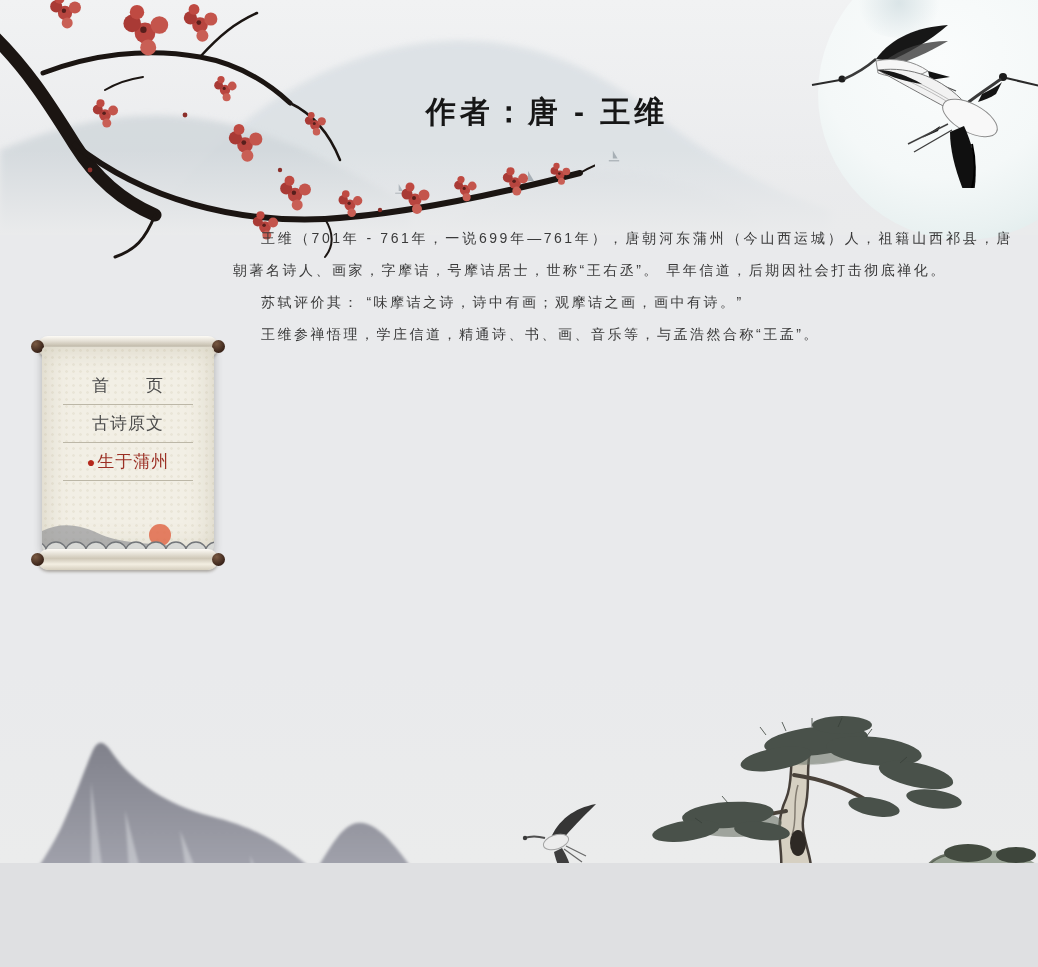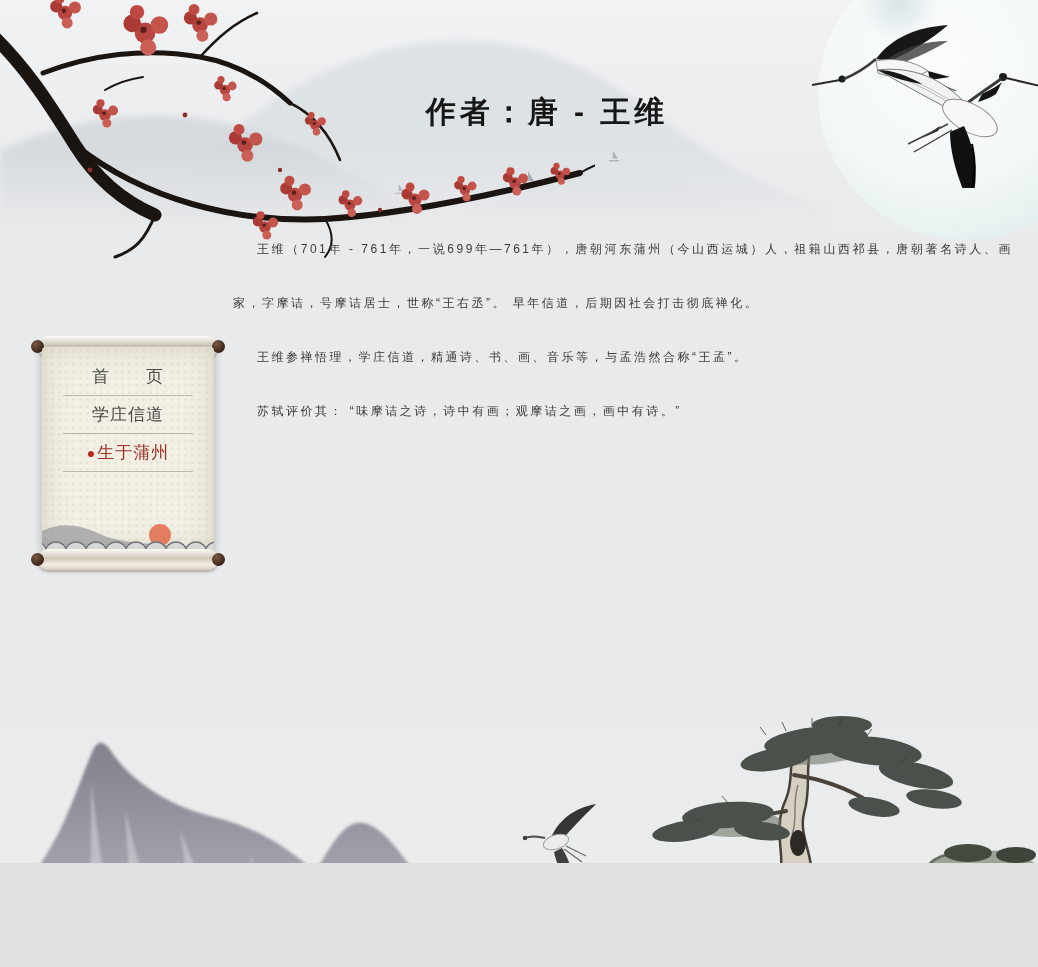--- a/index.html
+++ b/index.html
@@ -25,21 +25,21 @@
   
   .page-title {
     position:absolute; top:92px; left:0; width:100%;
     text-align:center; transform:translateX(28px);
     font-size:30px; font-weight:bold; letter-spacing:4px; color:#161616; z-index:5;
   }
 
   
   .bio {
     position:absolute; left:233px; top:222px; width:780px; z-index:5;
-    color:#3a3a3a; font-size:12px; line-height:54px; letter-spacing:2.5px;
+    color:#3a3a3a; font-size:14px; line-height:32px; letter-spacing:2.5px;
     text-align:justify;
   }
   .bio p { text-indent:2em; margin:0; }
   .bio p.gap-top { margin-top:8px; }
 
   
   .scroll-menu { position:absolute; left:30px; top:336px; width:196px; height:238px; z-index:6; }
   .roller {
     position:absolute; left:8px; right:8px; height:21px; border-radius:10px;
     background:linear-gradient(180deg,#fdfbf6 0%,#cfc8b8 45%,#f3eee2 72%,#d6cfbf 100%);
@@ -54,21 +54,21 @@
   .knob-l { left:-7px; } .knob-r { right:-7px; }
   .paper {
     position:absolute; left:12px; right:12px; top:11px; height:204px;
     background-color:#f2efe5;
     background-image:radial-gradient(rgba(185,175,145,.16) 1px, rgba(0,0,0,0) 1.6px);
     background-size:7px 7px;
     border-radius:4px;
     box-shadow:0 3px 8px rgba(40,40,40,.3), inset 0 0 26px rgba(155,145,115,.35);
     overflow:hidden;
   }
-  .menu-wrap { padding-top:11px; }
+  .menu-wrap { padding-top:20px; }
   .menu-item {
     width:76%; margin:0 auto; height:38px;
     display:flex; align-items:center; justify-content:center;
     border-bottom:1px solid #bcb7a7;
     font-size:17px; letter-spacing:1px; color:#4a4a4a; cursor:pointer;
   }
   .menu-item .mi-bullet { display:none; }
   .menu-item.active { color:#9b2f24; }
   .menu-item.active .mi-bullet { display:inline; color:#b5281c; font-size:14px; margin-right:1px; }
   .wave-art { position:absolute; left:0; right:0; bottom:0; height:36px; width:100%; }
@@ -271,21 +271,21 @@
       <i class="knob knob-r"></i>
     </div>
     <div class="paper">
       <div class="menu-wrap">
         <div class="menu-item">
 
           <span class="mi-label">首　　页</span>
         </div>
         <div class="menu-item">
 
-          <span class="mi-label">学庄信道</span>
+          <span class="mi-label">古诗原文</span>
         </div>
         <div class="menu-item active">
           <span class="mi-bullet">●</span>
           <span class="mi-label">生于蒲州</span>
         </div>
       </div>
       <svg class="wave-art" viewBox="0 0 172 36" preserveAspectRatio="none">
         <path d="M0,36 L0,16 C20,6 40,10 60,20 C80,28 110,30 172,32 L172,36 Z" fill="#8f9195" opacity=".65"></path>
         <circle cx="118" cy="20" r="11" fill="#e06a4a" opacity=".85"></circle>
         <g fill="#d8d9d6" stroke="#73767a" stroke-width="1.4">
@@ -303,17 +303,17 @@
       </svg>
     </div>
     <div class="roller roller-bottom">
       <i class="knob knob-l"></i>
       <i class="knob knob-r"></i>
     </div>
   </nav>
 
   <main class="bio">
     <p>王维（701年 - 761年，一说699年—761年），唐朝河东蒲州（今山西运城）人，祖籍山西祁县，唐朝著名诗人、画家，字摩诘，号摩诘居士，世称“王右丞”。 早年信道，后期因社会打击彻底禅化。</p>
+    <p>苏轼评价其： “味摩诘之诗，诗中有画；观摩诘之画，画中有诗。”</p>
     <p>王维参禅悟理，学庄信道，精通诗、书、画、音乐等，与孟浩然合称“王孟”。</p>
-    <p>苏轼评价其： “味摩诘之诗，诗中有画；观摩诘之画，画中有诗。”</p>
   </main>
 
 </div>
 
 </body></html>

